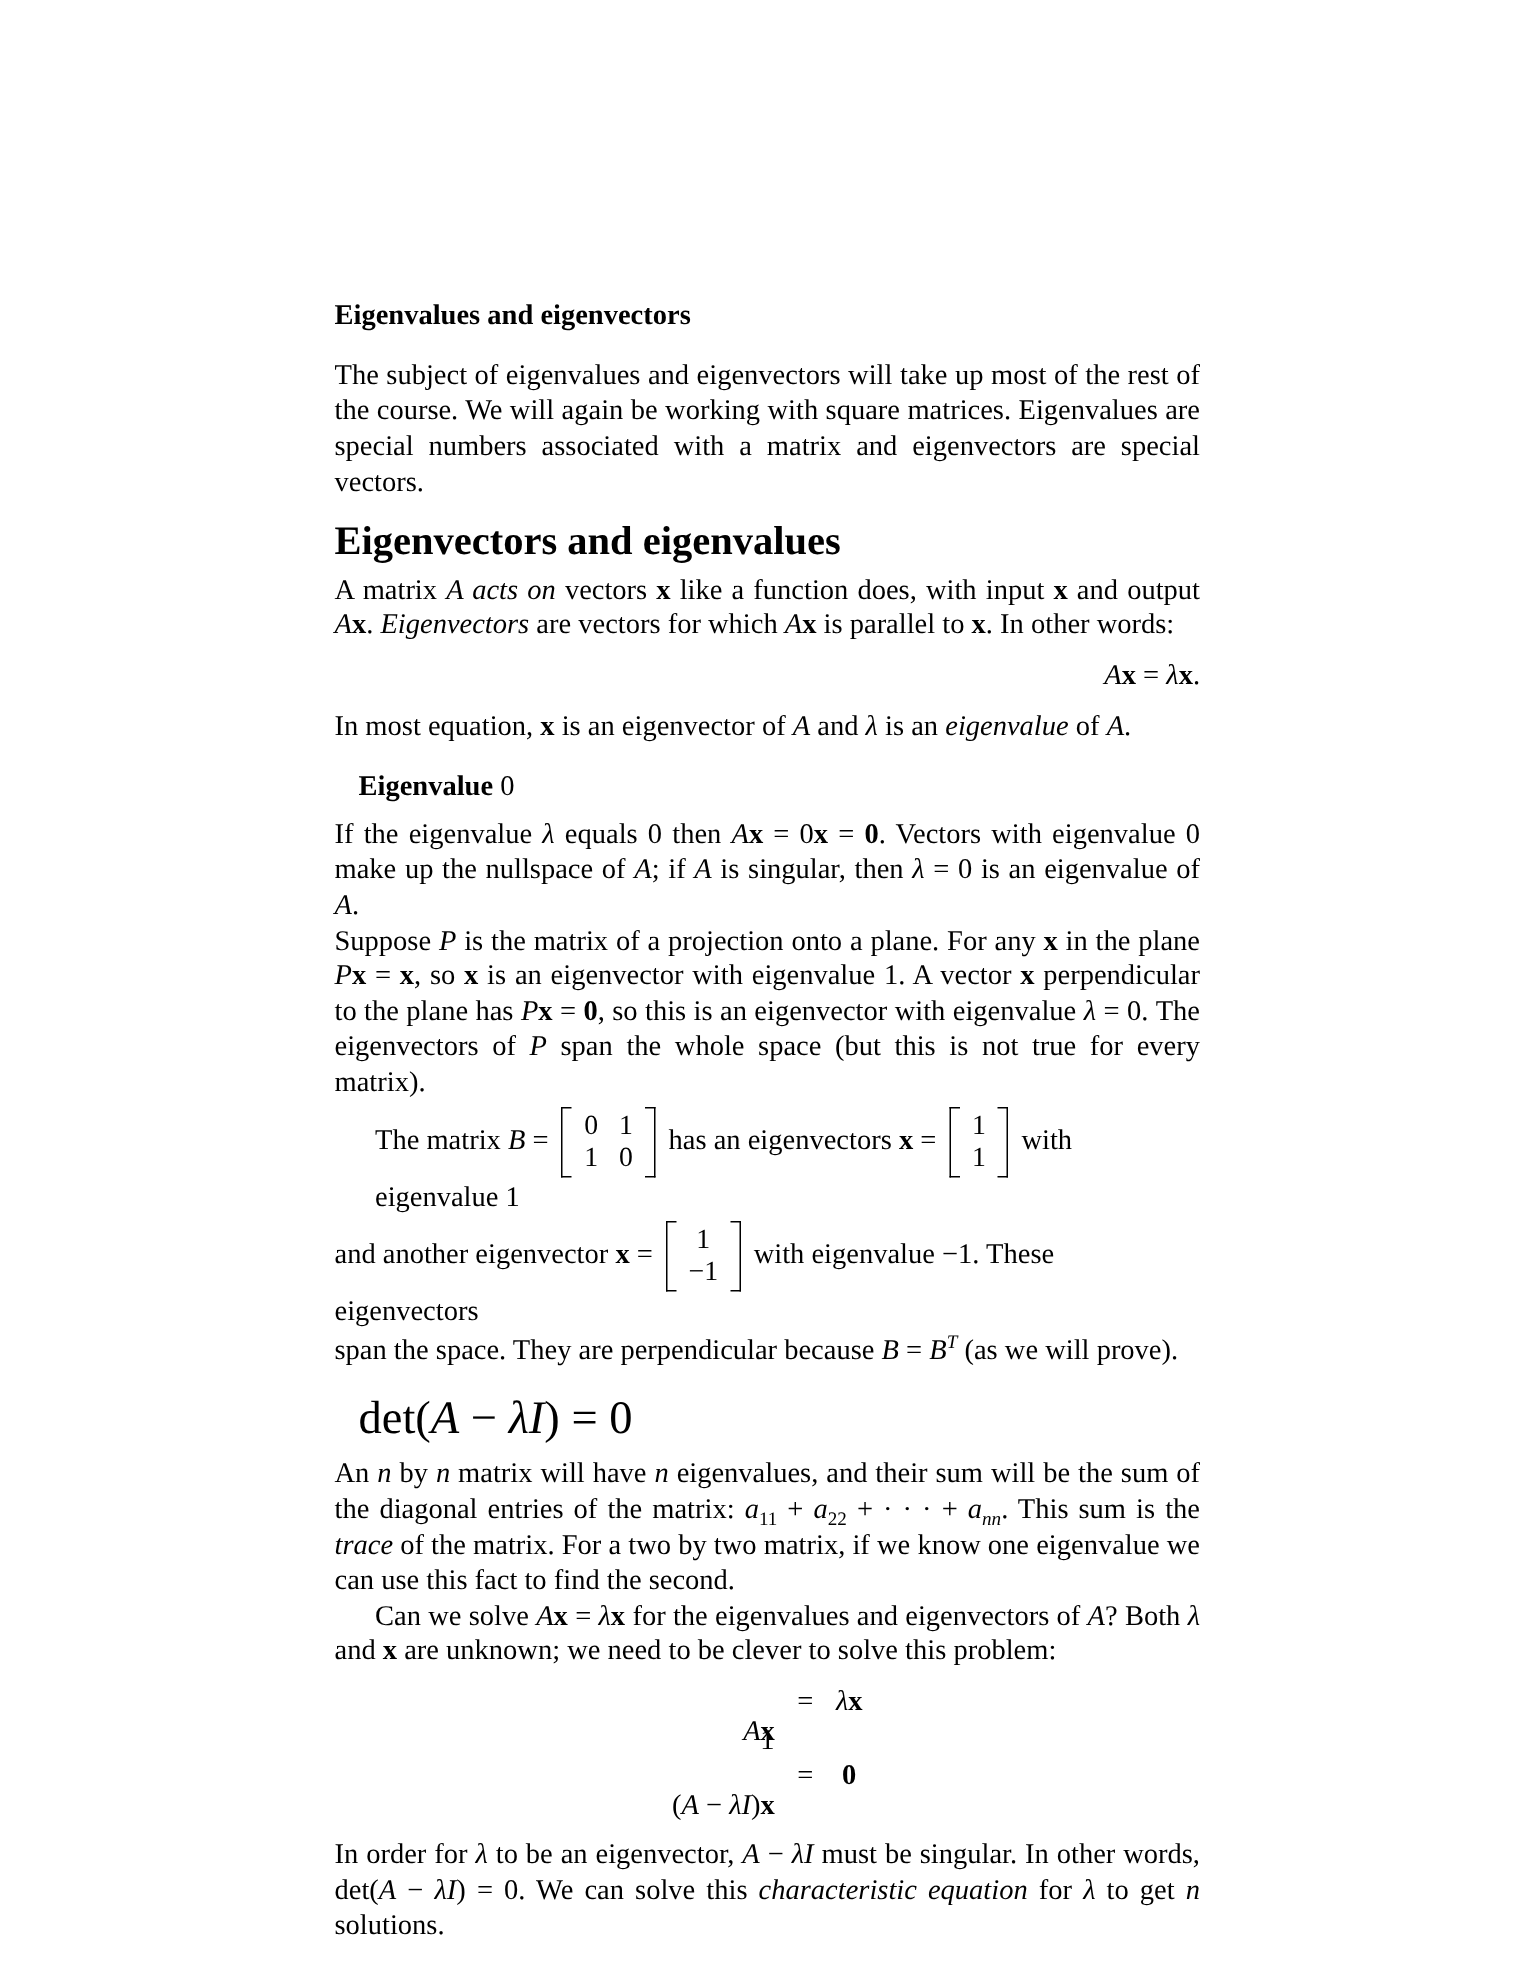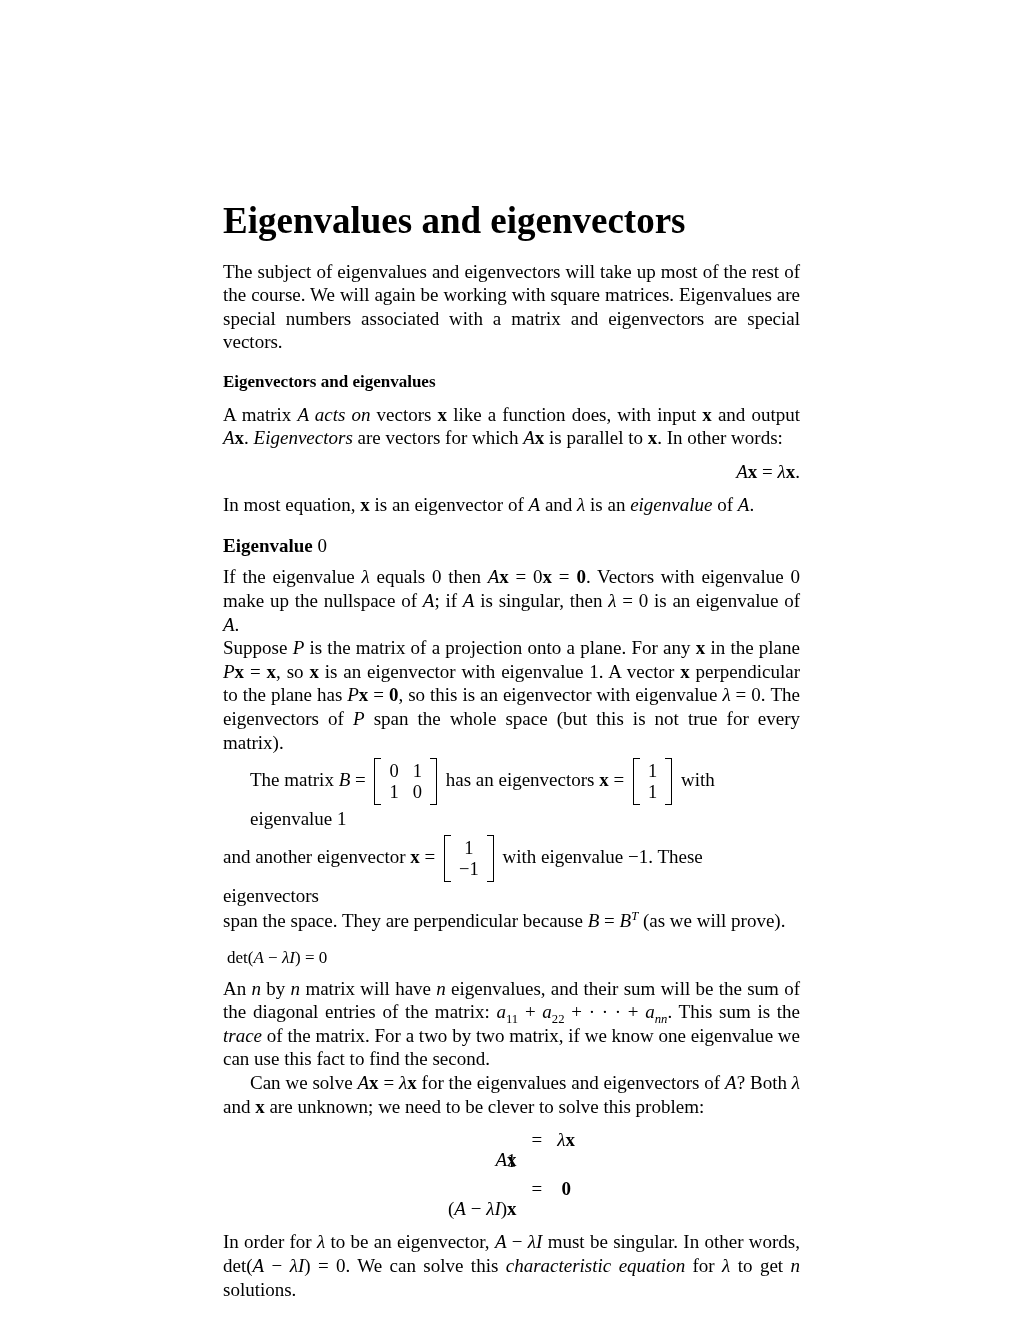--- a/index.html
+++ b/index.html
@@ -5,24 +5,24 @@
   html,body { margin:0; padding:0; background:#ffffff; }
   .page {
     position:relative; width:1020px; height:1320px; background:#ffffff;
     font-family:"Liberation Serif","DejaVu Serif",serif; color:#000;
     overflow:hidden;
   }
   .content {
     position:absolute; left:223px; top:200px; width:577px;
     font-size:19px; line-height:23.6px; text-align:justify;
   }
-  .title { font-size:37px; font-weight:700; margin:0 0 17px 0; text-align:left; line-height:1.15; }
-  .section { font-size:17px; font-weight:700; margin:16px 0 9px 0; text-align:left; }
-  .subhead { font-size:19px; font-weight:400; margin:17px 0 8px 0; text-align:left; }
-  .mathhead { font-size:17px; font-weight:400; margin:16px 0 9px 4px; text-align:left; line-height:1.1; }
+  .title { font-size:19px; font-weight:700; margin:0 0 17px 0; text-align:left; line-height:1.15; }
+  .section { font-size:27px; font-weight:700; margin:16px 0 9px 0; text-align:left; }
+  .subhead { font-size:19px; font-weight:400; margin:17px 0 8px 16px; text-align:left; }
+  .mathhead { font-size:31px; font-weight:400; margin:16px 0 9px 16px; text-align:left; line-height:1.1; }
   p { margin:0; }
   .ind { text-indent:27px; }
   .disp { text-align:right; margin:10px 0; }
   .it { font-style:italic; }
   .bf { font-weight:700; }
   sub, sup { font-size:67%; line-height:0; }
   .mline { text-align:left; margin:2px 0;font-family:Liberation Serif, serif; }
   .ml1 { padding-left:27px; }
   .mat { display:inline-flex; align-items:stretch; vertical-align:middle; margin:2px 4px; }
   .brk { width:6px; }

